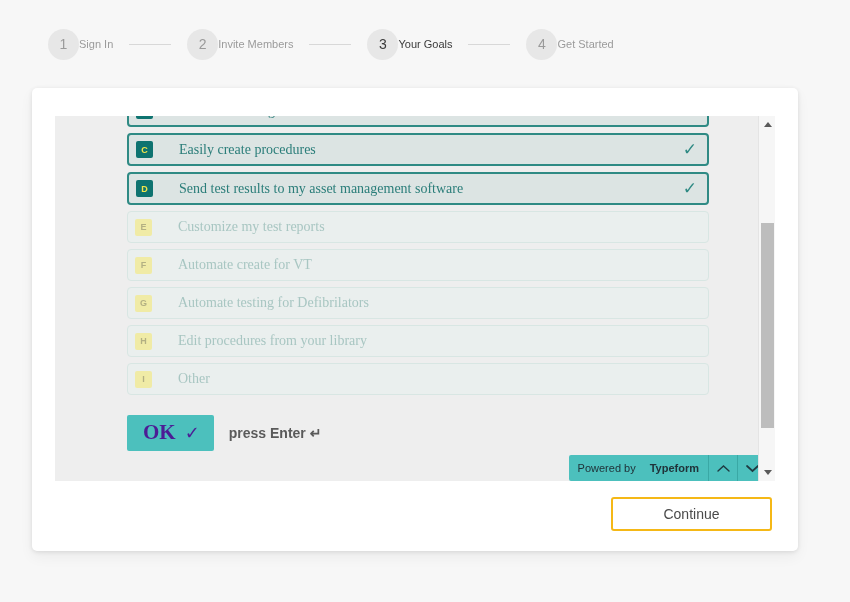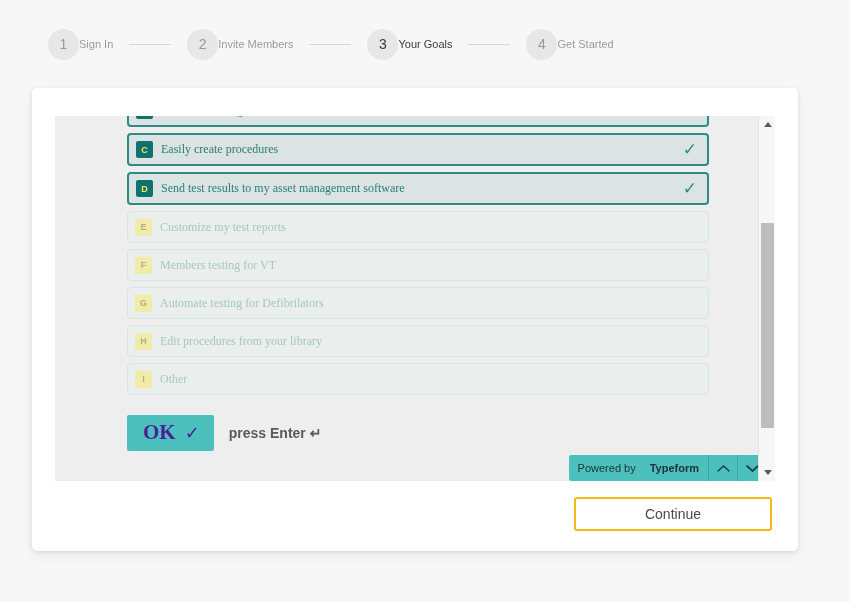--- a/index.html
+++ b/index.html
@@ -104,22 +104,22 @@
     font-weight: bold;
     display: flex; align-items: center; justify-content: center;
     flex: 0 0 auto;
   }
   .choice.selected .key-badge {
     background: #0e7370;
     color: #f2e64a;
   }
 
   .choice-label {
-    margin-left: 8px;
-    font-size: 12px;
+    margin-left: 26px;
+    font-size: 14px;
     color: #a8c6c2;
     white-space: nowrap;
     flex: 1 1 auto;
   }
   .choice.selected .choice-label { color: #2a7d79; }
 
   .check {
     margin-right: 10px;
     color: #2f8a84;
     font-size: 17px;
@@ -218,21 +218,21 @@
   
   .continue-wrap {
     position: absolute;
     left: 0; top: 409px;
     width: 766px;
     display: flex;
     justify-content: flex-end;
     padding-right: 26px;
   }
   .continue-button {
-    width: 198px; height: 34px;
+    width: 161px; height: 34px;
     background: #ffffff;
     border: 2px solid #f5b816;
     border-radius: 3px;
     color: #4a4a4a;
     font-size: 14px;
     font-family: "Liberation Sans", sans-serif;
     cursor: pointer;
   }
 </style>
 </head>
@@ -287,21 +287,21 @@
             <span class="check">✓</span>
           </div>
 
           <div class="choice">
             <span class="key-badge">E</span>
             <span class="choice-label">Customize my test reports</span>
           </div>
 
           <div class="choice">
             <span class="key-badge">F</span>
-            <span class="choice-label">Members testing for VT</span>
+            <span class="choice-label">Automate create for VT</span>
           </div>
 
           <div class="choice">
             <span class="key-badge">G</span>
             <span class="choice-label">Automate testing for Defibrilators</span>
           </div>
 
           <div class="choice">
             <span class="key-badge">H</span>
             <span class="choice-label">Edit procedures from your library</span>

